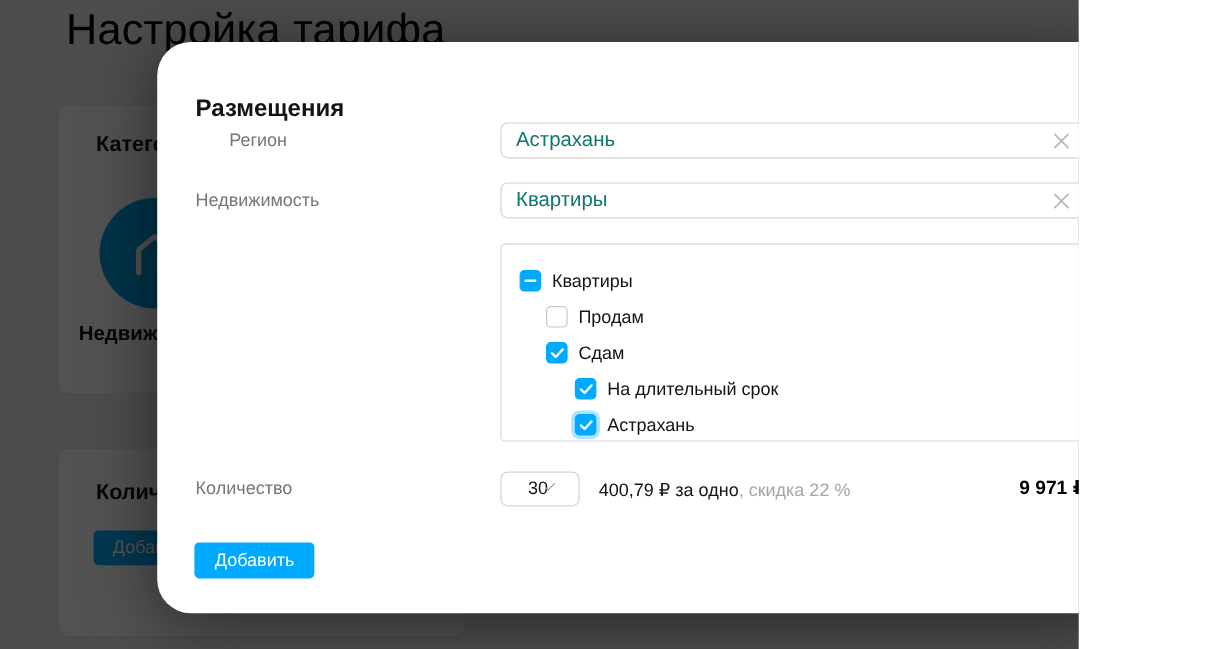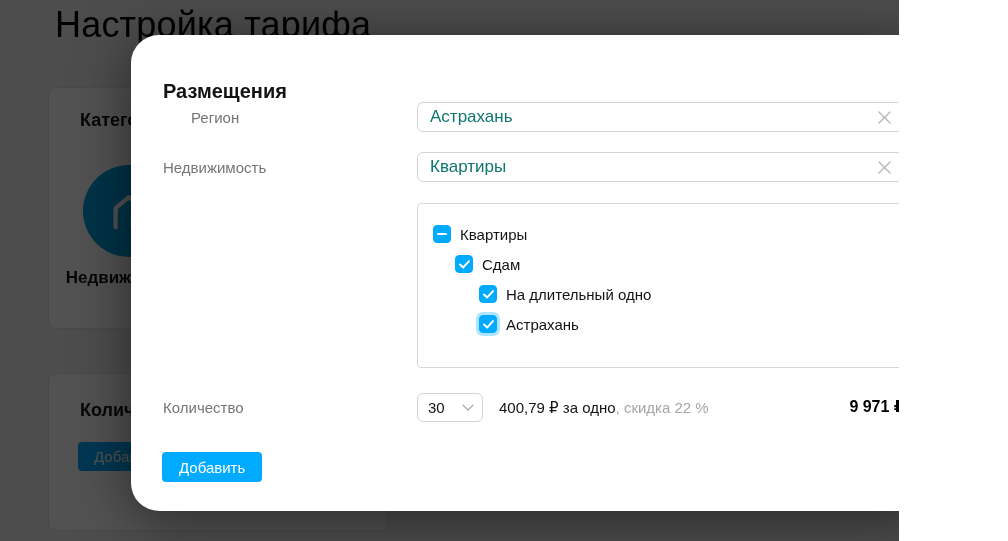--- a/index.html
+++ b/index.html
@@ -57,21 +57,21 @@
   .tree-row[data-state="indeterminate"] .cb { background:#00aaff; border-color:#00aaff; }
   .tree-row[data-focused="true"] .cb { box-shadow:0 0 0 3px rgba(0,170,255,0.32); }
   .glyph-check { display:none; width:11px; height:9px; }
   .glyph-minus { display:none; width:10px; height:2px; background:#fff; border-radius:1px; }
   .tree-row[data-state="checked"] .glyph-check { display:block; }
   .tree-row[data-state="indeterminate"] .glyph-minus { display:block; }
   .tree-label { margin-left:9px; font-size:15px; color:#141414; }
 
   .qty-select { position:absolute; left:286px; top:358px; width:66px; height:29px; border:1px solid #d3d3d3;
                 border-radius:6px; background:#fff; display:flex; align-items:center;
-                justify-content:space-between; padding:0 10px; cursor:pointer; }
+                justify-content:space-between; padding:0 22px; cursor:pointer; }
   .qty-value { font-size:15px; color:#141414; }
   .chevron-down { width:8px; height:8px; border-right:1.6px solid #9d9d9d; border-bottom:1.6px solid #9d9d9d;
                   transform:rotate(45deg) translate(-2px,-2px); }
   .price-line { position:absolute; left:368px; top:364px; font-size:15px; }
   .price-main { color:#141414; }
   .price-discount { color:#a6a6a6; }
   .total-price { position:absolute; right:26px; top:362px; font-size:16px; font-weight:700; color:#000; }
 
   .submit-btn { position:absolute; left:31px; top:417px; height:30px; padding:0 17px; border:none;
                 background:#00aaff; color:#fff; font-size:15px; border-radius:4px; cursor:pointer;
@@ -130,37 +130,44 @@
     </div>
 
     <div class="tree-panel">
       <div class="tree-row" data-state="indeterminate" data-level="0">
         <span class="cb">
 
           <span class="glyph-minus"></span>
         </span>
         <span class="tree-label">Квартиры</span>
       </div>
+      <div class="tree-row" data-state="unchecked" data-level="1">
+        <span class="cb">
+          
+          
+        </span>
+        <span class="tree-label">Продам</span>
+      </div>
       <div class="tree-row" data-state="checked" data-level="1">
         <span class="cb">
           <svg class="glyph-check" viewBox="0 0 12 10">
               <polyline points="1,5 4.5,8.3 11,1.3" fill="none" stroke="#fff" stroke-width="2.2" stroke-linecap="round" stroke-linejoin="round"></polyline>
             </svg>
 
         </span>
         <span class="tree-label">Сдам</span>
       </div>
       <div class="tree-row" data-state="checked" data-level="2">
         <span class="cb">
           <svg class="glyph-check" viewBox="0 0 12 10">
               <polyline points="1,5 4.5,8.3 11,1.3" fill="none" stroke="#fff" stroke-width="2.2" stroke-linecap="round" stroke-linejoin="round"></polyline>
             </svg>
 
         </span>
-        <span class="tree-label">На длительный одно</span>
+        <span class="tree-label">На длительный срок</span>
       </div>
       <div class="tree-row" data-state="checked" data-level="2" data-focused="true">
         <span class="cb">
           <svg class="glyph-check" viewBox="0 0 12 10">
               <polyline points="1,5 4.5,8.3 11,1.3" fill="none" stroke="#fff" stroke-width="2.2" stroke-linecap="round" stroke-linejoin="round"></polyline>
             </svg>
 
         </span>
         <span class="tree-label">Астрахань</span>
       </div>

